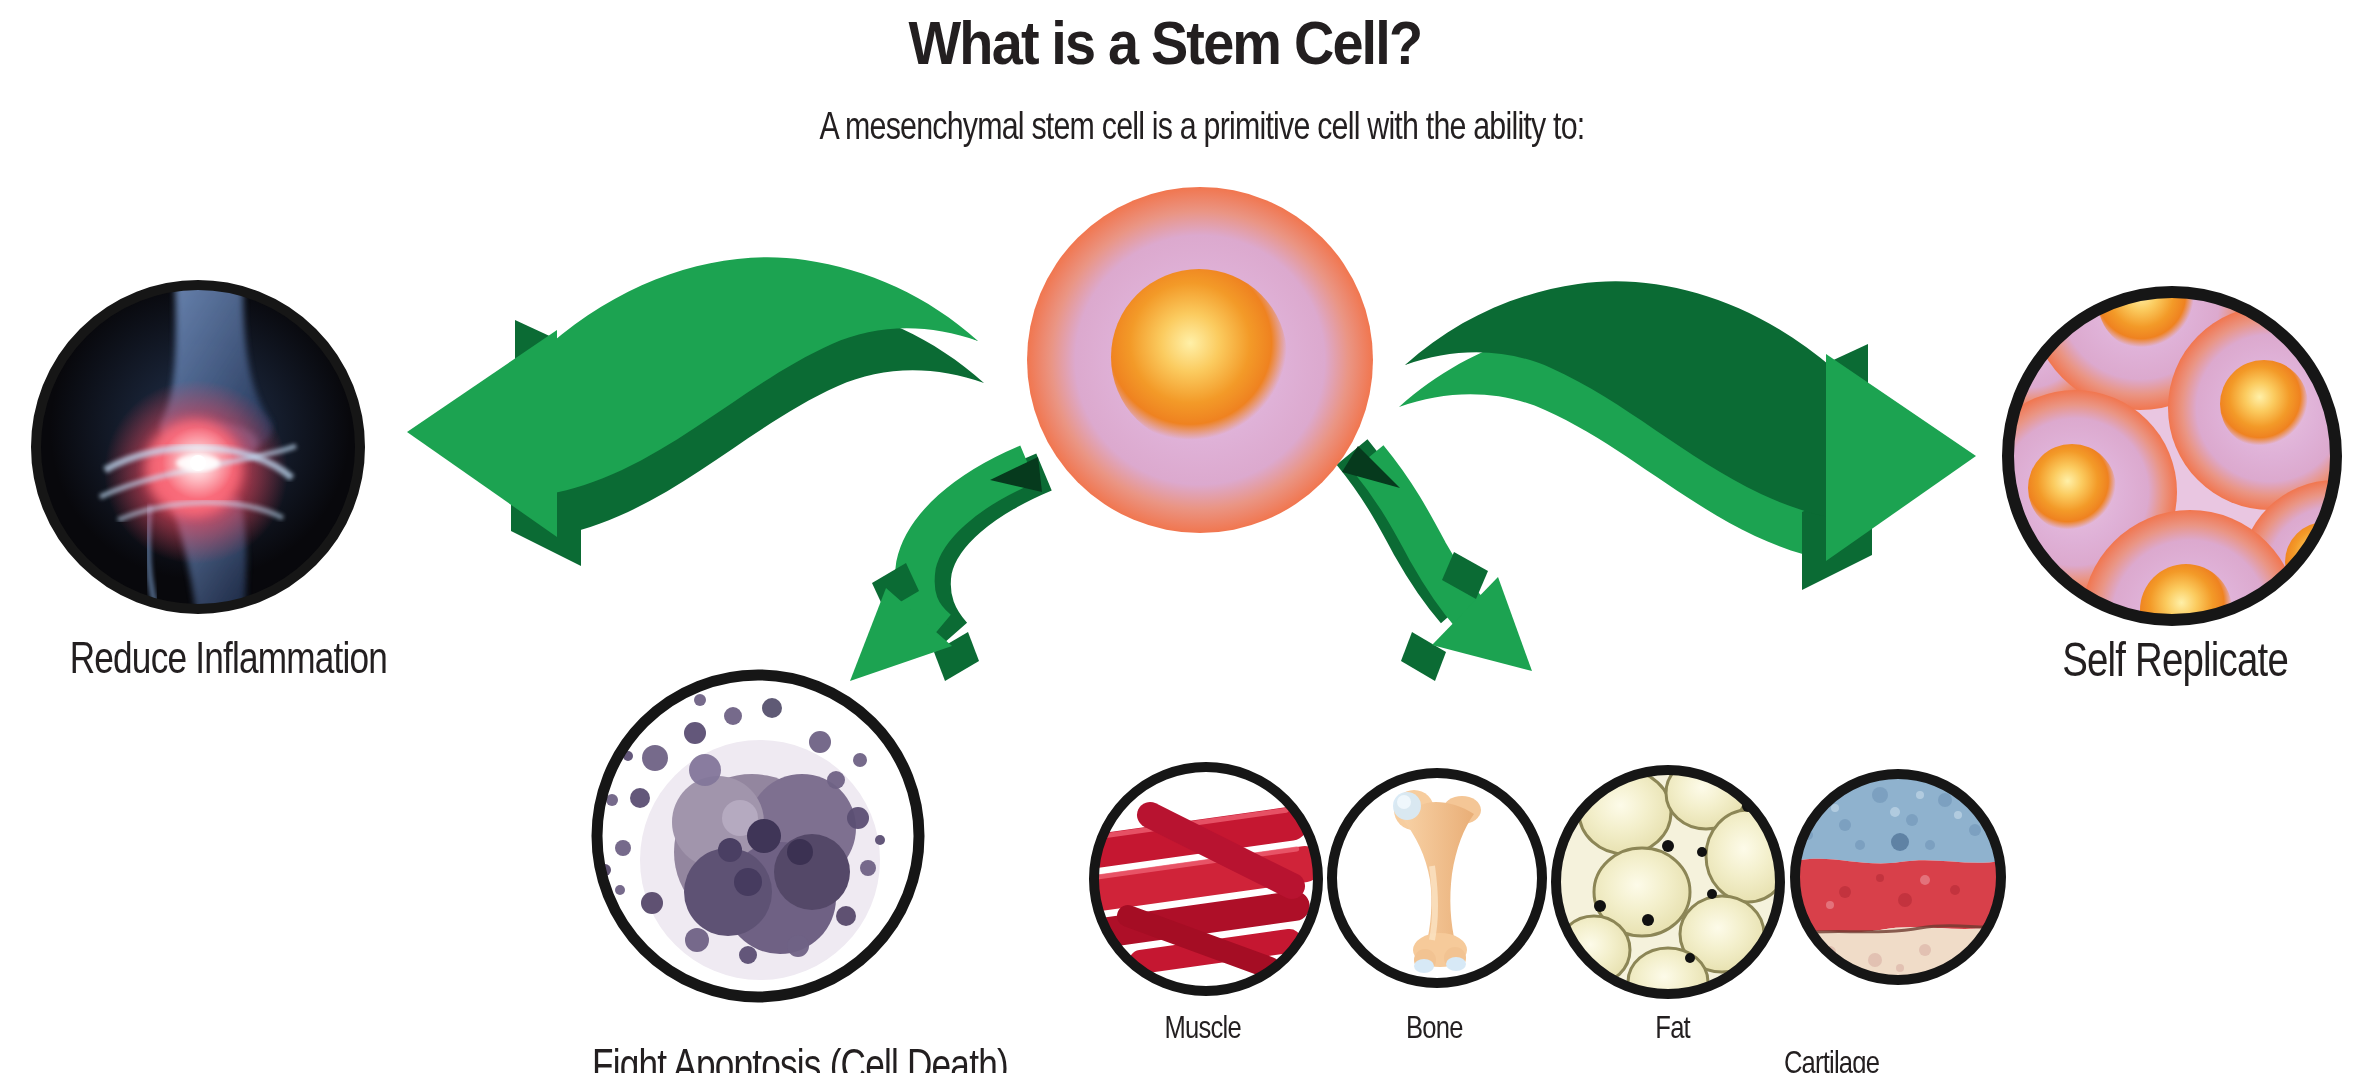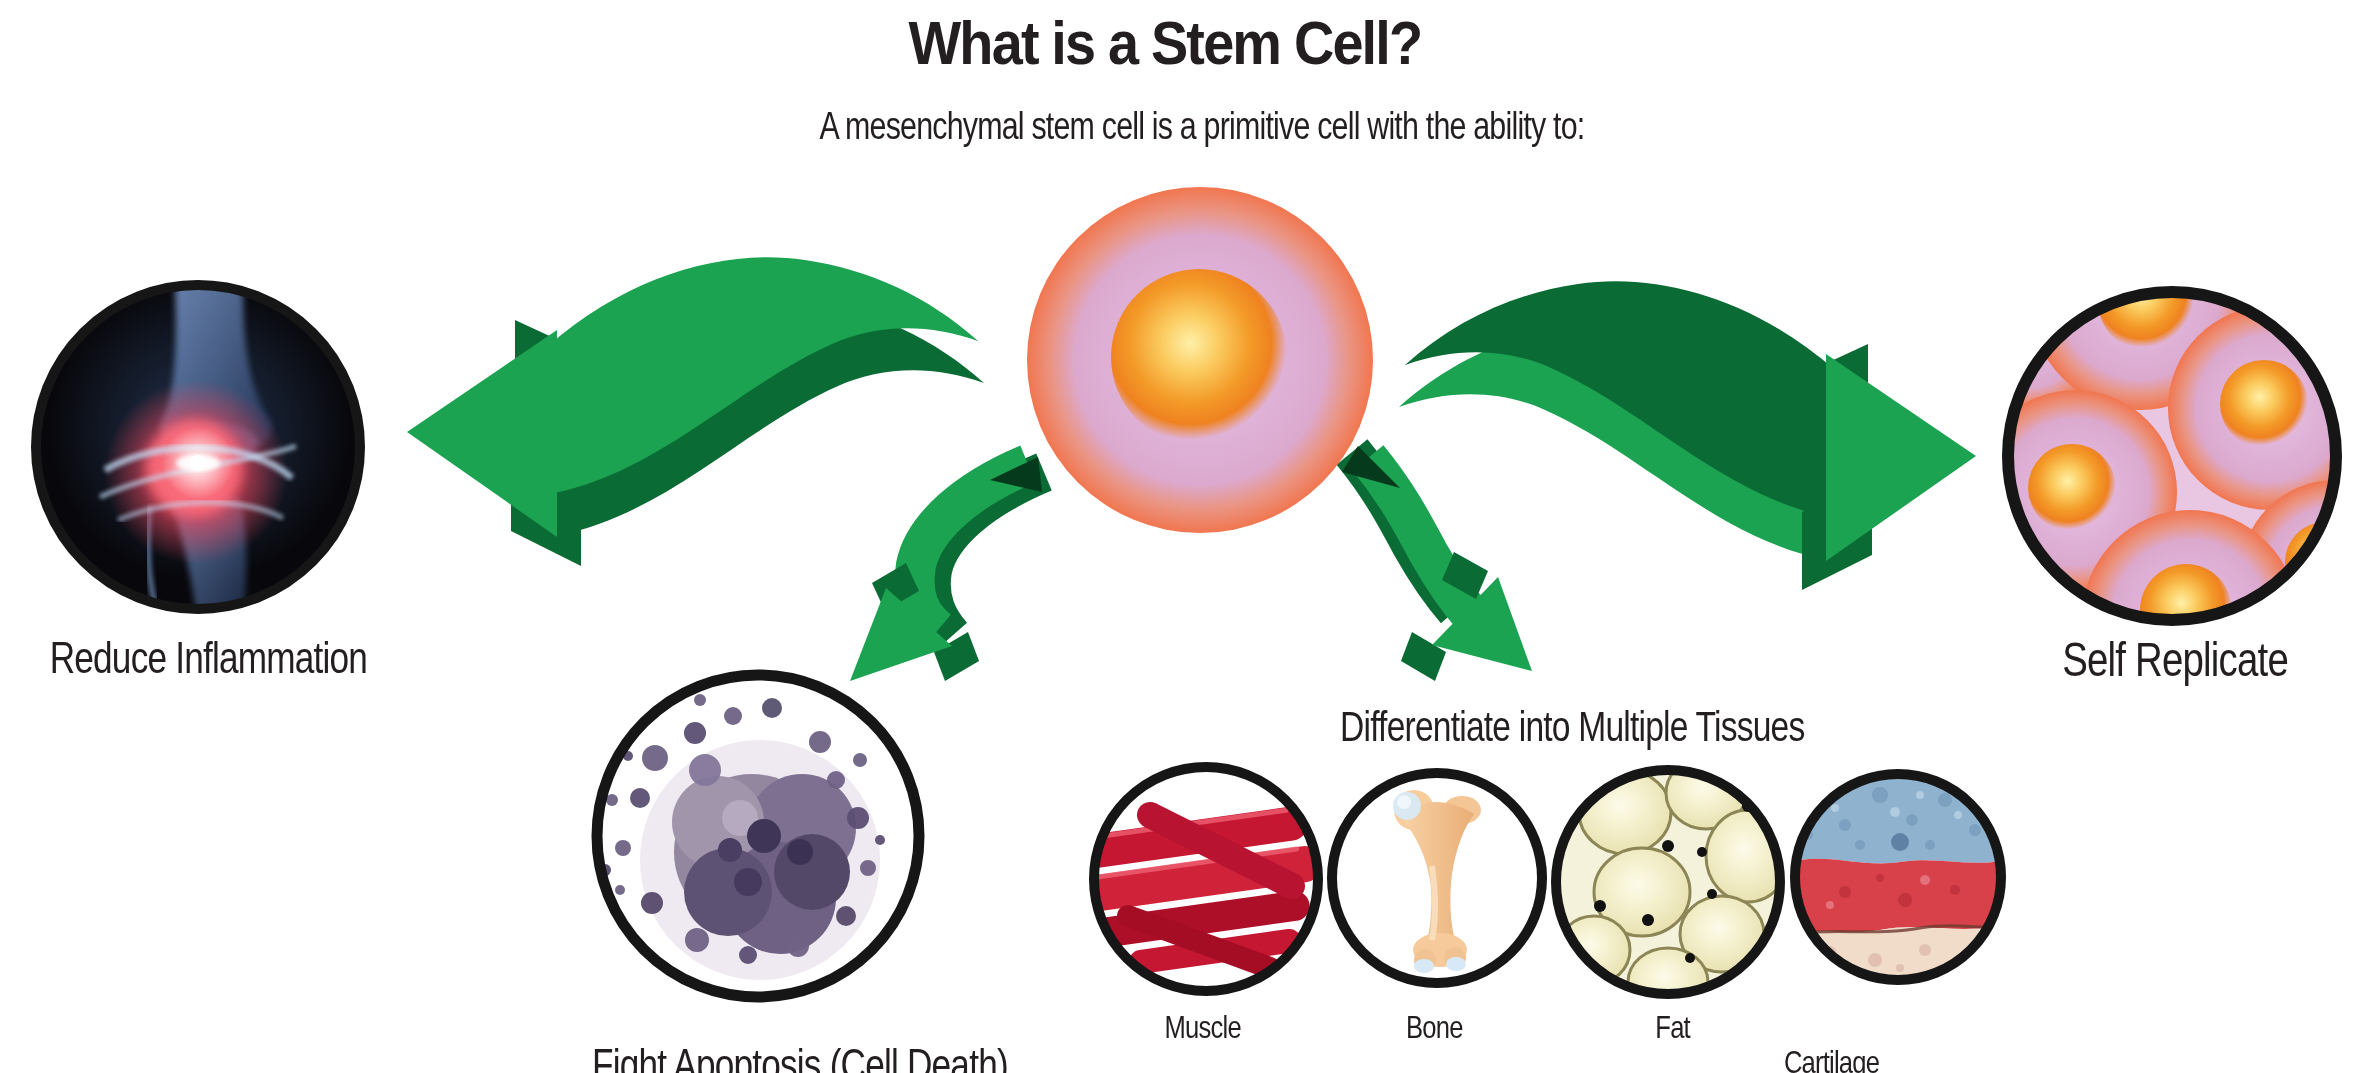--- a/index.html
+++ b/index.html
@@ -4,21 +4,21 @@
 <style>
   html,body{margin:0;padding:0;background:#fff;}
   #stage{position:relative;width:2354px;height:1073px;background:#ffffff;overflow:hidden;
          font-family:"Liberation Sans",sans-serif;color:#231F20;}
   #art{position:absolute;left:0;top:0;width:2354px;height:1073px;}
   .lbl{position:absolute;text-align:center;color:#231F20;line-height:1.08;white-space:nowrap;}
   .cond{display:inline-block;transform:scaleX(.80);transform-origin:50% 50%;letter-spacing:-1px;}
   .t-title{top:10px;left:0;width:2330px;font-size:62px;font-weight:700;}
   .t-title .cond{transform:scaleX(.90);letter-spacing:-2px;}
   .t-sub{top:106px;left:25px;width:2354px;font-size:38px;}
-  .t-reduce{top:634px;left:10px;width:350px;font-size:44px;}
+  .t-reduce{top:634px;left:30px;width:350px;font-size:44px;}
   .t-selfrep{top:634px;left:2000px;width:350px;font-size:48px;}
   .t-apop{top:1010px;left:540px;width:450px;font-size:44px;margin-top:31px;}
   .t-diff{top:704px;left:1282px;width:550px;font-size:42px;}
   .t-tis{top:1010px;width:200px;font-size:32px;}
   .t-muscle{left:1103px;} .t-bone{left:1334px;text-decoration:underline;} .t-fat{left:1573px;} .t-cart{left:1732px;margin-top:35px;}
 </style>
 </head>
 <body>
 
 <div id="stage">
@@ -326,20 +326,19 @@
     <circle cx="1898" cy="877" r="103" fill="none" stroke="#161616" stroke-width="10"></circle>
   </g>
 </svg>
 
   <div class="lbl t-title"><span class="cond">What is a Stem Cell?</span></div>
   <div class="lbl t-sub"><span class="cond">A mesenchymal stem cell is a primitive cell with the ability to:</span></div>
 
   <div class="lbl t-reduce"><span class="cond">Reduce Inflammation</span></div>
   <div class="lbl t-selfrep"><span class="cond">Self Replicate</span></div>
   <div class="lbl t-apop"><span class="cond">Fight Apoptosis (Cell Death)</span></div>
-  <div class="lbl t-diff"><span class="cond">Differentiate into Multiple Tissues</span></div>
 
   <div class="lbl t-tis t-muscle"><span class="cond">Muscle</span></div>
   <div class="lbl t-tis t-bone"><span class="cond">Bone</span></div>
   <div class="lbl t-tis t-fat"><span class="cond">Fat</span></div>
   <div class="lbl t-tis t-cart"><span class="cond">Cartilage</span></div>
 
 </div>
 
 </body></html>

